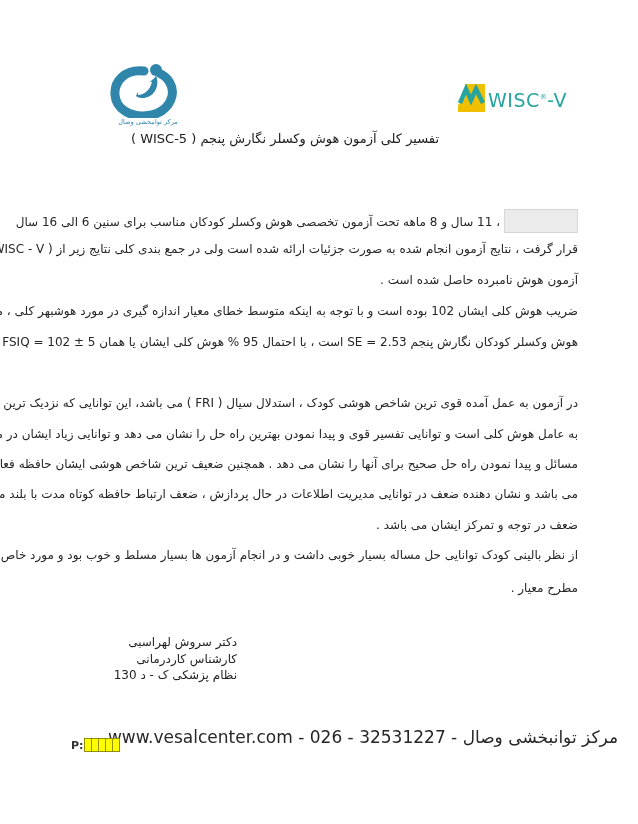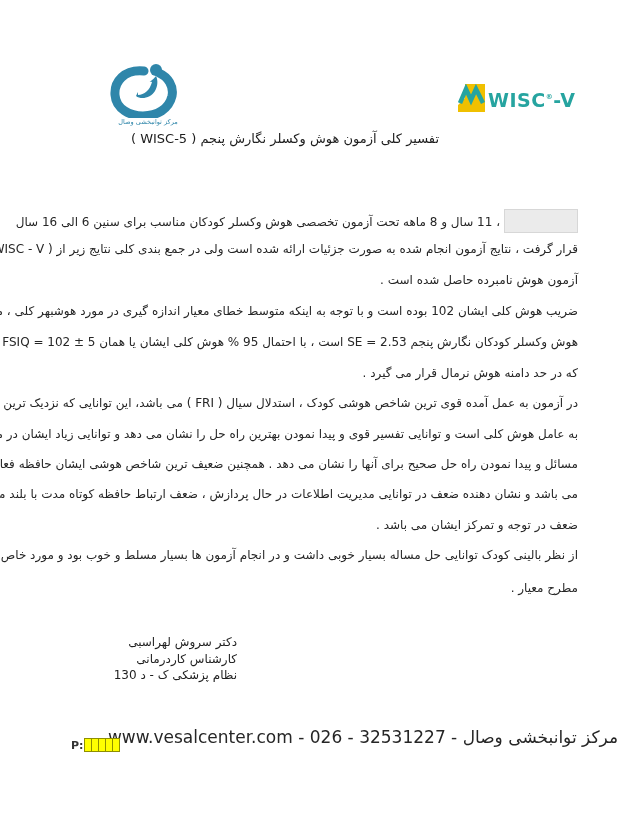--- a/index.html
+++ b/index.html
@@ -5,21 +5,21 @@
   html,body{margin:0;padding:0;background:#ffffff;}
   #page{position:relative;width:638px;height:824px;background:#ffffff;overflow:hidden;
         font-family:"DejaVu Sans",sans-serif;color:#262626;}
 
   
   #clinic-logo{position:absolute;left:110px;top:64px;}
   #clinic-caption{position:absolute;left:90px;top:118px;width:116px;text-align:center;
         font-size:6.5px;color:#2f86aa;direction:rtl;white-space:nowrap;letter-spacing:1px;}
   #wisc-logo{position:absolute;left:458px;top:84px;display:flex;align-items:center;}
   #wisc-logo .mark{margin-right:3px;}
-  #wisc-text{font-size:19px;font-weight:bold;color:#26a4a0;letter-spacing:0.5px;
+  #wisc-text{font-size:19px;font-weight:normal;color:#26a4a0;letter-spacing:0.5px;
         font-family:"DejaVu Sans",sans-serif;}
   #wisc-text .reg{font-size:7px;vertical-align:8px;}
 
   
   #doc-title{position:absolute;left:90px;top:131px;width:390px;text-align:center;
         direction:rtl;font-weight:normal;font-size:13px;color:#1c1c1c;white-space:nowrap;}
 
   
   .bl{position:absolute;left:62px;width:516px;direction:rtl;text-align:right;
       font-size:12px;line-height:20px;white-space:nowrap;color:#262626;margin-top:16px;}
@@ -63,21 +63,20 @@
     <span id="wisc-text"><span>WISC</span><span class="reg">®</span><span>-V</span></span>
   </div>
 
   <div id="doc-title">تفسیر کلی آزمون هوش وکسلر نگارش پنجم ( WISC-5 )</div>
 
   <div class="bl" style="top:193px"><span class="redact"></span><span>، 11 سال و 8 ماهه تحت آزمون تخصصی هوش وکسلر کودکان مناسب برای سنین 6 الی 16 سال</span></div>
   <div class="bl" style="top:223px">قرار گرفت ، نتایج آزمون انجام شده به صورت جزئیات ارائه شده است ولی در جمع بندی کلی نتایج زیر از ( WISC - V )</div>
   <div class="bl" style="top:254px">آزمون هوش نامبرده حاصل شده است .</div>
   <div class="bl" style="top:285px">ضریب هوش کلی ایشان 102 بوده است و با توجه به اینکه متوسط خطای معیار اندازه گیری در مورد هوشبهر کلی ، مقیاس</div>
   <div class="bl" style="top:316px">هوش وکسلر کودکان نگارش پنجم SE = 2.53 است ، با احتمال 95 % هوش کلی ایشان یا همان FSIQ = 102 ± 5 می باشد</div>
-  <div class="bl" style="top:347px">که در حد دامنه هوش نرمال قرار می گیرد .</div>
   <div class="bl" style="top:377px">در آزمون به عمل آمده قوی ترین شاخص هوشی کودک ، استدلال سیال ( FRI ) می باشد، این توانایی که نزدیک ترین شاخص</div>
   <div class="bl" style="top:408px">به عامل هوش کلی است و توانایی تفسیر قوی و پیدا نمودن بهترین راه حل را نشان می دهد و توانایی زیاد ایشان در مواجه با</div>
   <div class="bl" style="top:438px">مسائل و پیدا نمودن راه حل صحیح برای آنها را نشان می دهد . همچنین ضعیف ترین شاخص هوشی ایشان حافظه فعال ( WMI )</div>
   <div class="bl" style="top:468px">می باشد و نشان دهنده ضعف در توانایی مدیریت اطلاعات در حال پردازش ، ضعف ارتباط حافظه کوتاه مدت با بلند مدت و تاحدی</div>
   <div class="bl" style="top:499px">ضعف در توجه و تمرکز ایشان  می باشد .</div>
   <div class="bl" style="top:529px">از نظر بالینی کودک توانایی حل مساله بسیار خوبی داشت و در انجام آزمون ها بسیار مسلط و خوب بود و مورد خاص بالینی برای ایشان</div>
   <div class="bl" style="top:562px">مطرح معیار .</div>
 
   <div id="signature">
     <div>دکتر سروش لهراسبی</div>

